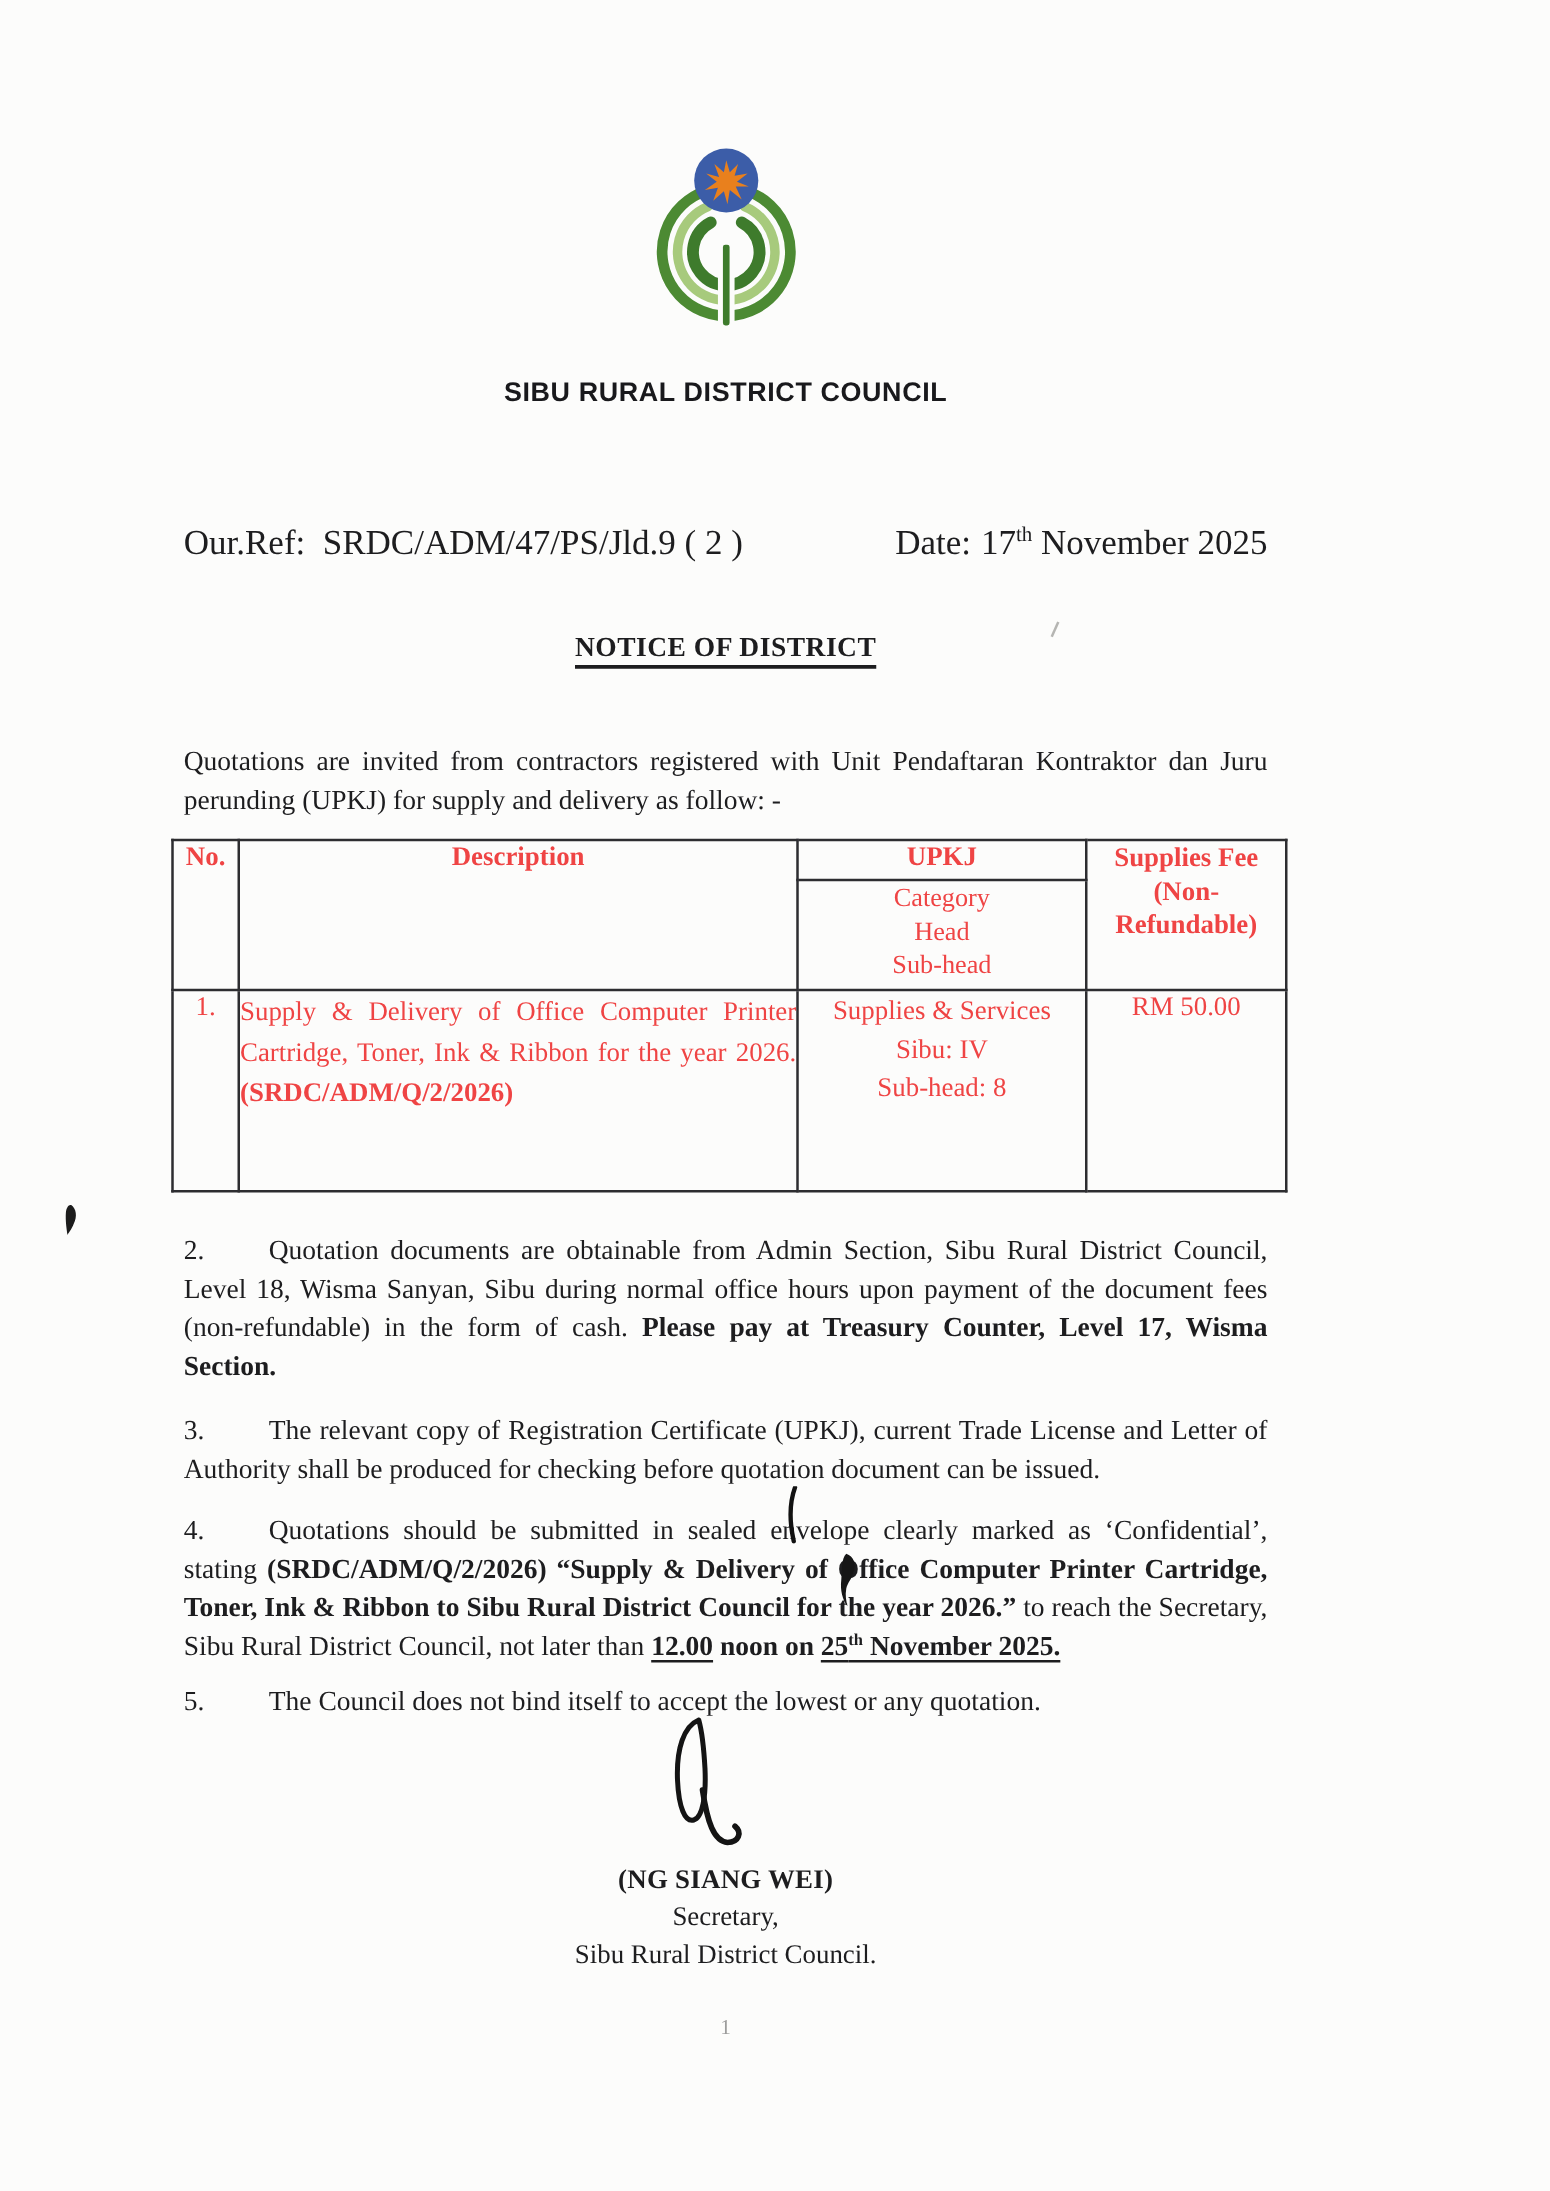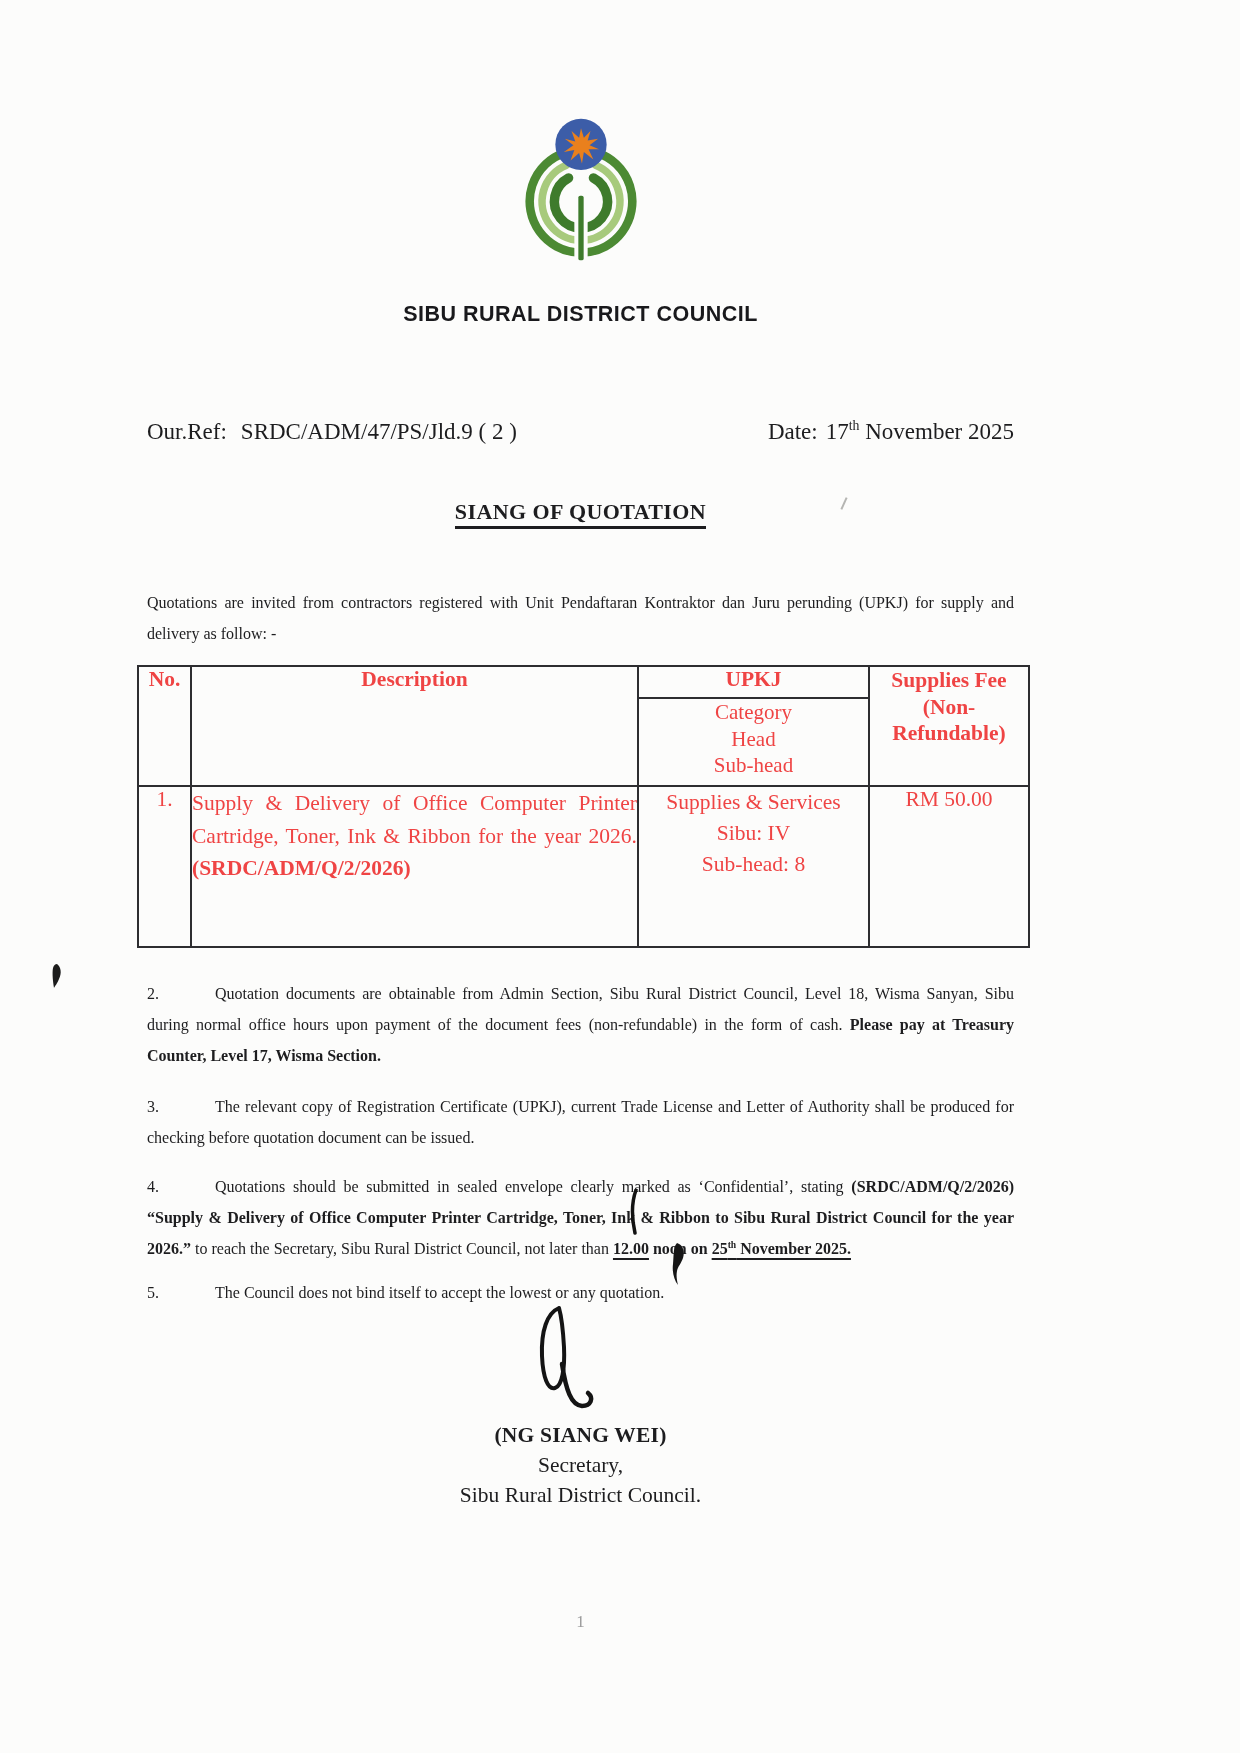--- a/index.html
+++ b/index.html
@@ -15,35 +15,35 @@
   .logo-wrap { margin-top:114px; text-align:center; height:156px; }
   .org-name {
     margin-top:32px; text-align:center;
     font-family:"Liberation Sans","DejaVu Sans",sans-serif;
     font-weight:bold; font-size:21.5px; letter-spacing:0.5px; color:#19191c;
   }
 
   
   .ref-row {
     margin-top:92px; display:flex; justify-content:space-between;
-    font-size:23px;
+    font-size:28px;
   }
   .ref-label { margin-right:14px; }
   .date-label { margin-right:8px; }
   sup.ord { font-size:0.6em; vertical-align:super; line-height:0; }
 
   
   .title-wrap { margin-top:54px; text-align:center; }
   .doc-title {
     display:inline-block; font-weight:bold; font-size:22px; letter-spacing:0.4px;
     border-bottom:3px solid #1d1d1f; padding-bottom:1px;
   }
 
   
-  .para { font-size:16px; line-height:31px; text-align:justify; }
+  .para { font-size:22px; line-height:31px; text-align:justify; }
   .intro { margin-top:58px; }
   .pnum { display:inline-block; width:68px; }
   .bold { font-weight:bold; }
   .bold-u {
     font-weight:bold; text-decoration:underline;
     text-decoration-thickness:2px; text-underline-offset:4px;
   }
 
   
   table.quote {
@@ -109,21 +109,21 @@
     <div class="ref-row">
       <div>
         <span class="ref-label">Our.Ref:</span><span>SRDC/ADM/47/PS/Jld.9 ( 2 )</span>
       </div>
       <div>
         <span class="date-label">Date:</span><span>17</span><sup class="ord">th</sup><span> November 2025</span>
       </div>
     </div>
 
     <div class="title-wrap">
-      <span class="doc-title">SIANG OF QUOTATION</span>
+      <span class="doc-title">NOTICE OF DISTRICT</span>
     </div>
 
     <div class="para intro">Quotations are invited from contractors registered with Unit Pendaftaran Kontraktor dan Juru perunding (UPKJ) for supply and delivery as follow: -</div>
 
     <table class="quote">
       <colgroup>
           <col style="width:53px">
           <col style="width:447px">
           <col style="width:231px">
           <col style="width:160px">

